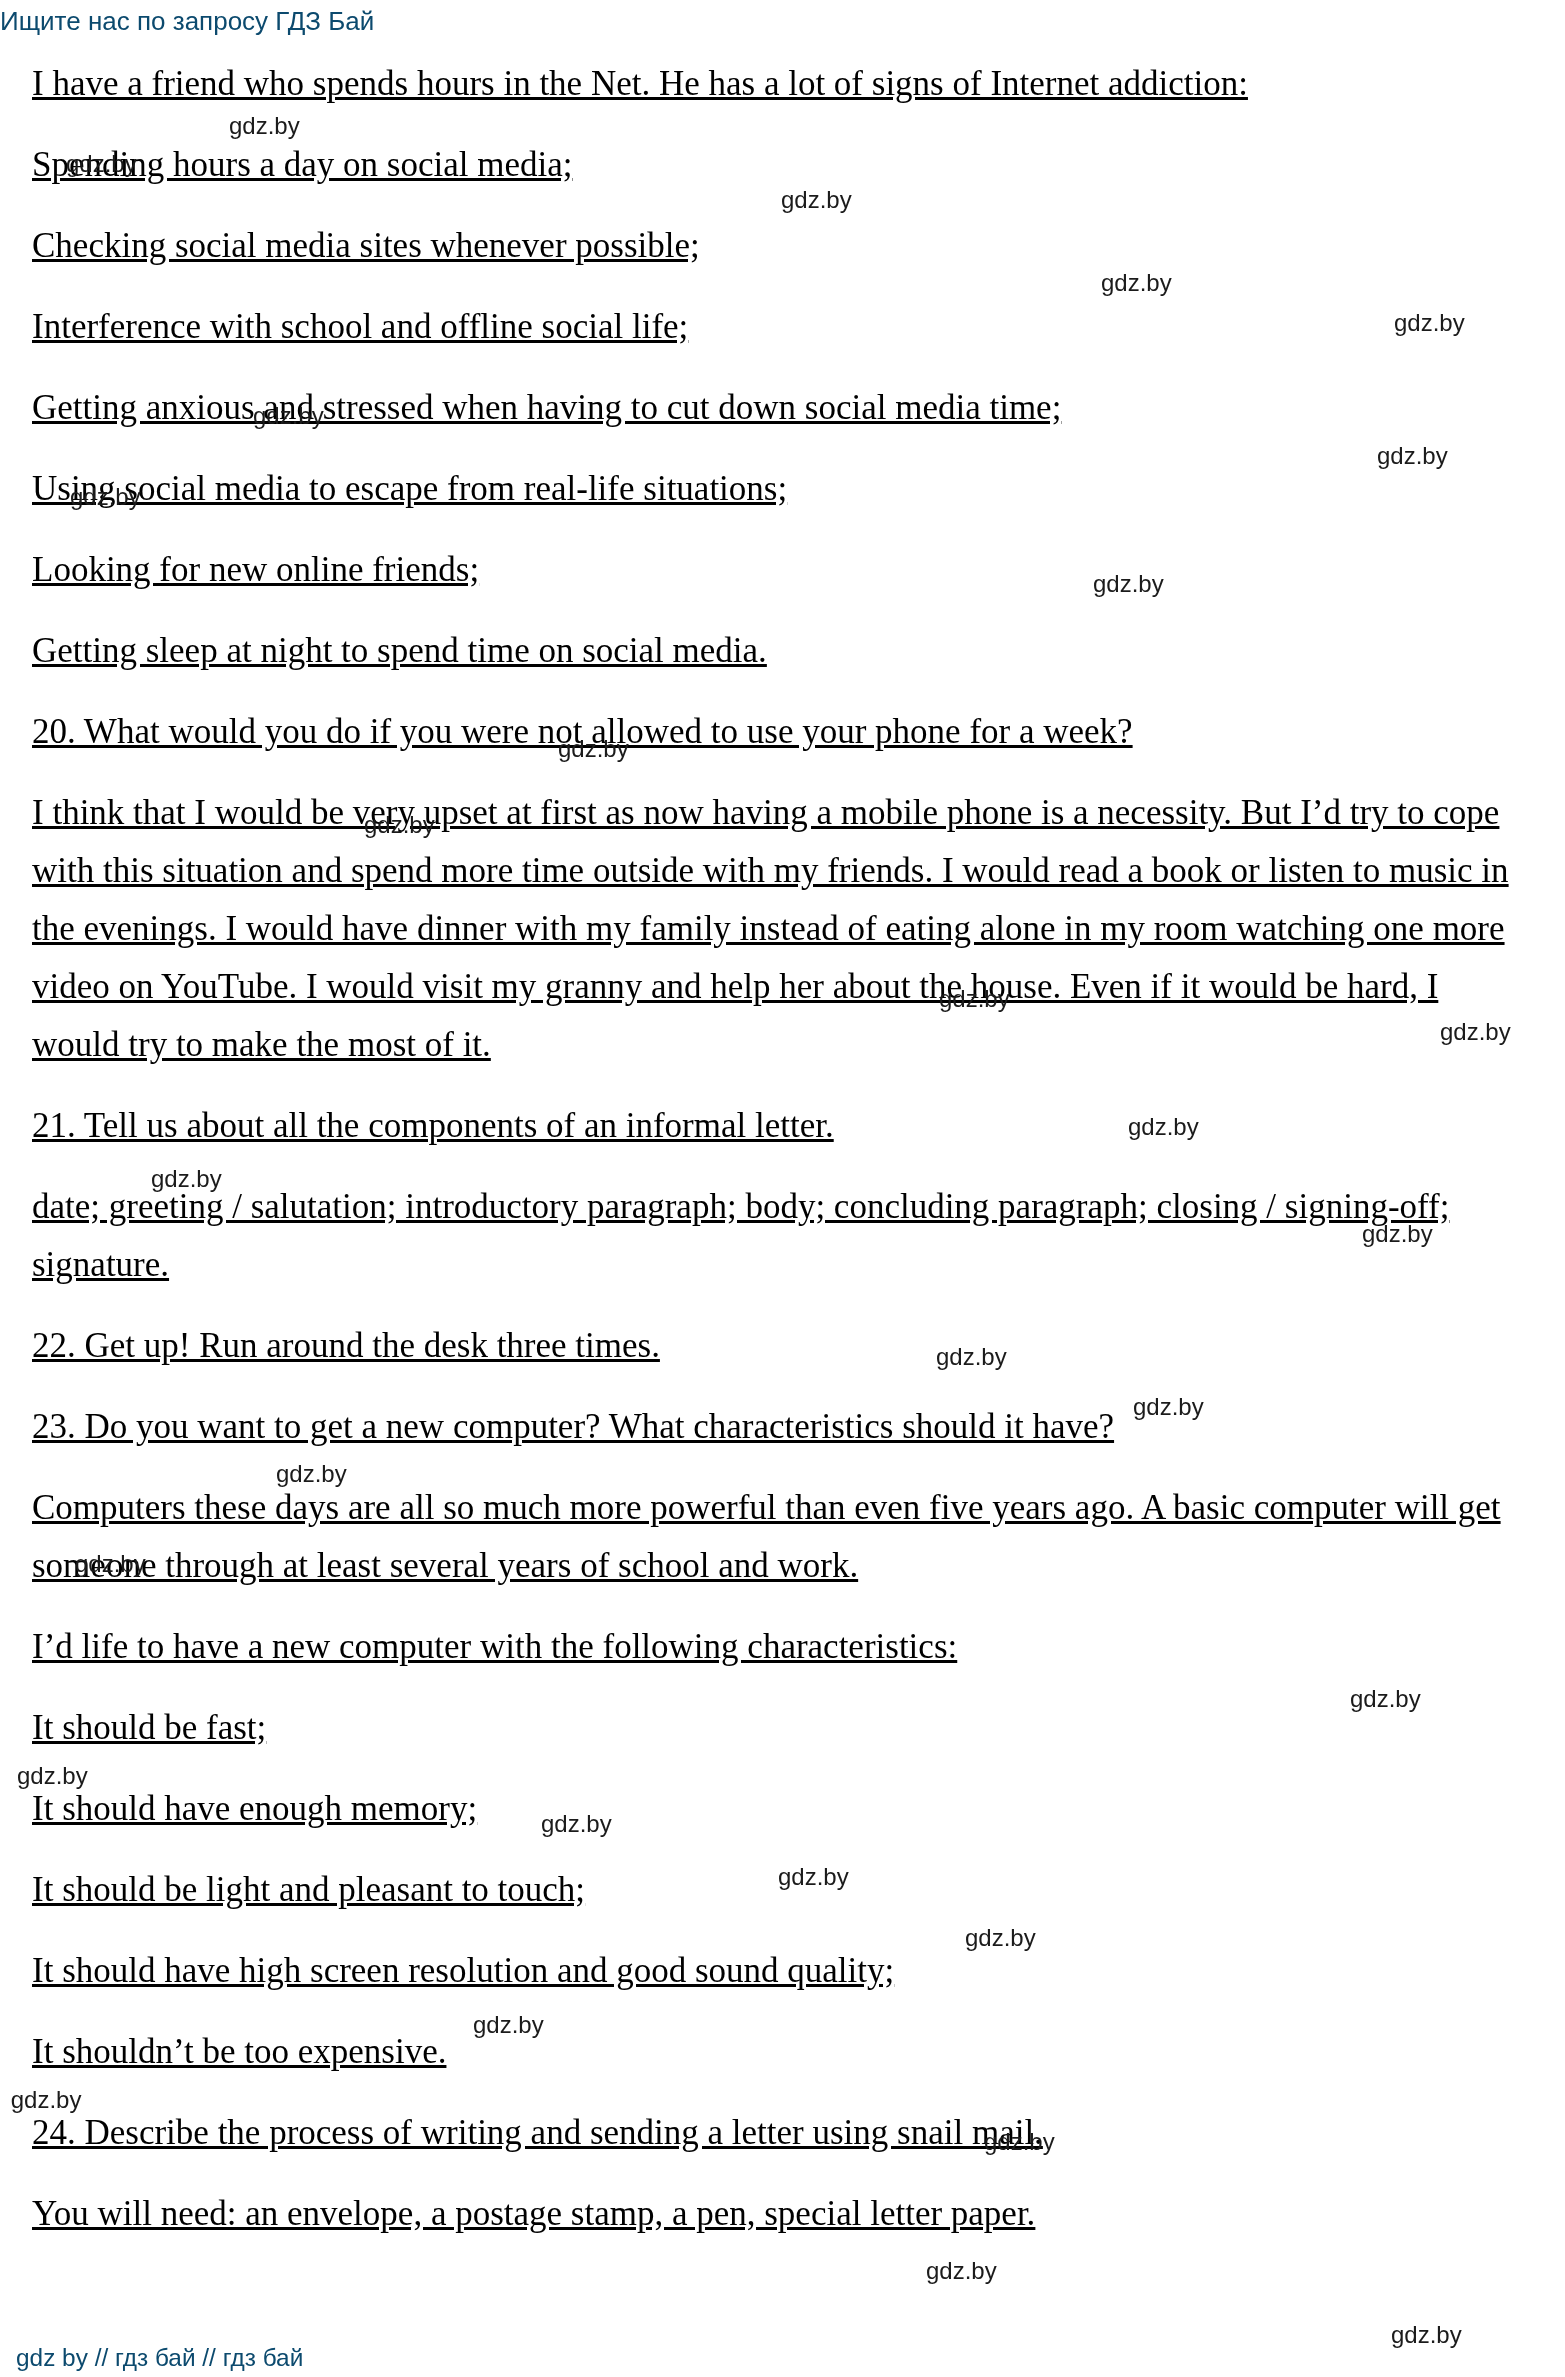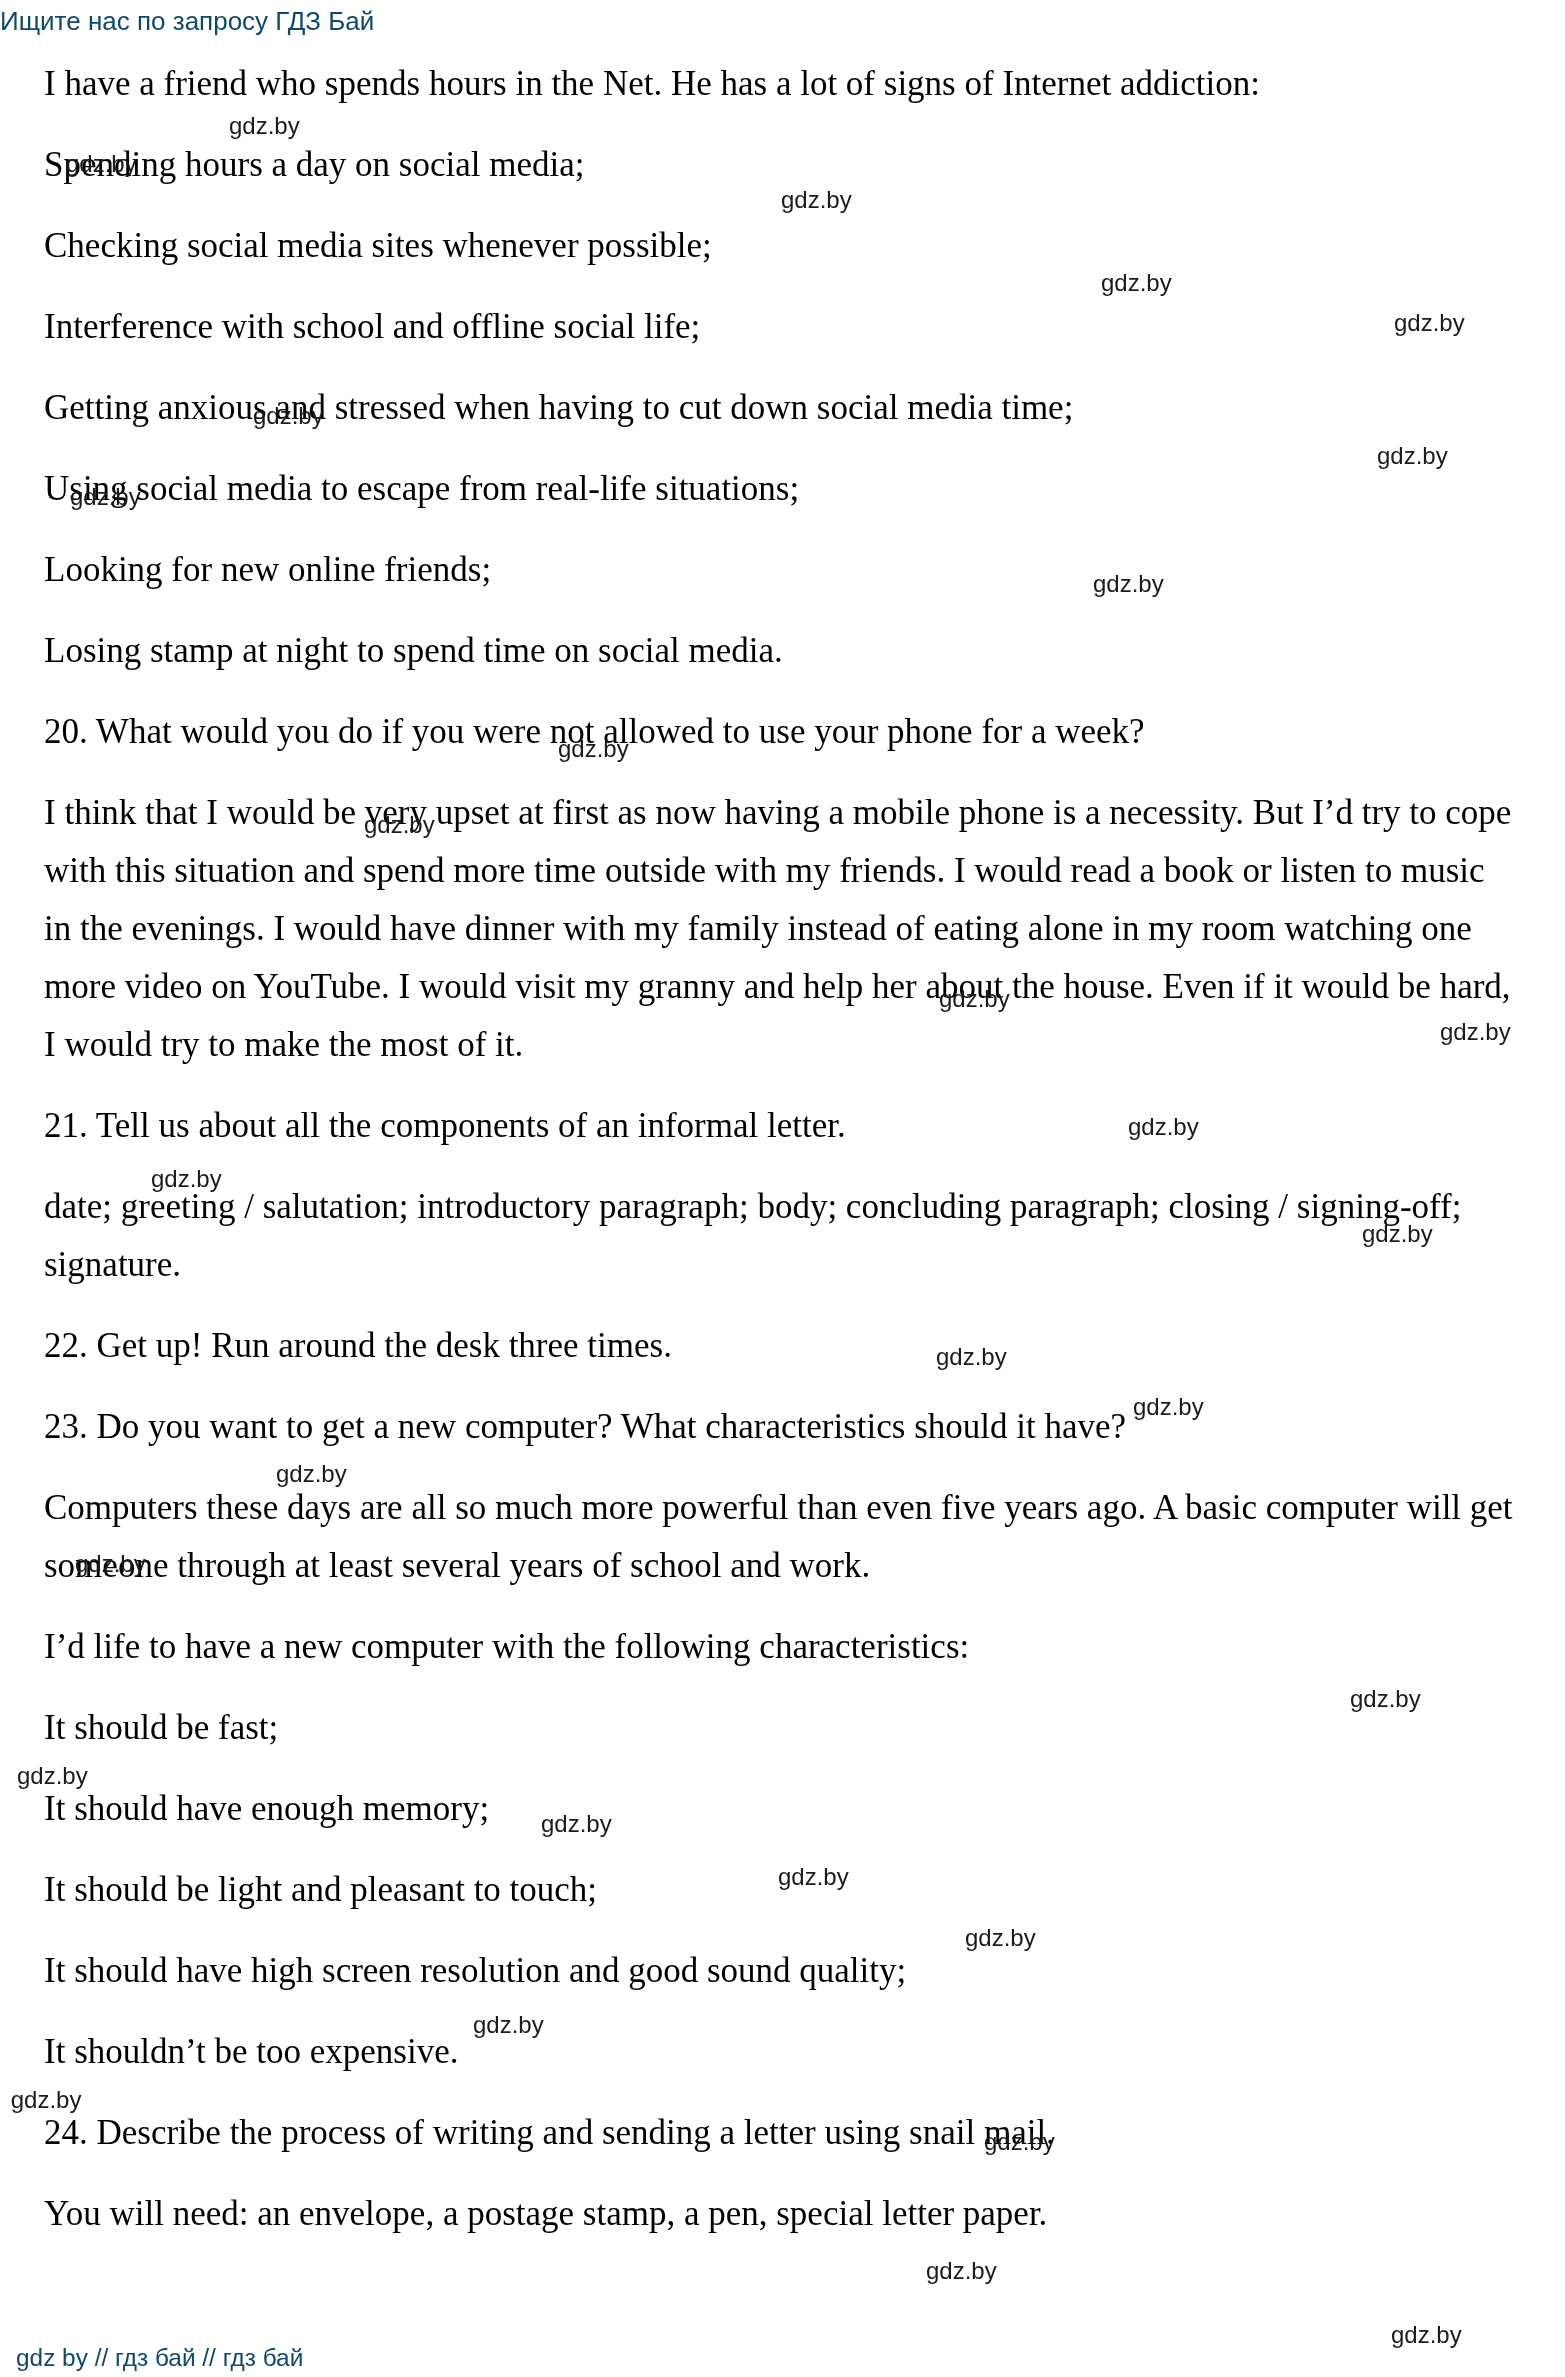--- a/index.html
+++ b/index.html
@@ -30,21 +30,22 @@
     bottom: 6.1px;
     font-size: 24.4px;
     line-height: 27.4px;
   }
   .content {
     padding: 18.3px 46px 0 32px;
     font-size: 35px;
     line-height: 58px;
   }
   .content p {
-    margin: 0 0 23px 12px;
+    margin: 0 0 23px 0;
+    text-decoration: underline;
   }
   .wm-layer {
     position: absolute;
     left: 0; top: 0;
     width: 100%; height: 100%;
     pointer-events: none;
   }
   .wm {
     position: absolute;
     font-family: "Liberation Sans", sans-serif;
@@ -63,21 +64,21 @@
 
   <main class="content">
     <p>I have a friend who spends hours in the Net. He has a lot of signs of Internet addiction:</p>
 
     <p>Spending hours a day on social media;</p>
     <p>Checking social media sites whenever possible;</p>
     <p>Interference with school and offline social life;</p>
     <p>Getting anxious and stressed when having to cut down social media time;</p>
     <p>Using social media to escape from real-life situations;</p>
     <p>Looking for new online friends;</p>
-    <p>Losing stamp at night to spend time on social media.</p>
+    <p>Getting sleep at night to spend time on social media.</p>
 
     <p>20. What would you do if you were not allowed to use your phone for a week?</p>
     <p>I think that I would be very upset at first as now having a mobile phone is a necessity. But I’d try to cope with this situation and spend more time outside with my friends. I would read a book or listen to music in the evenings. I would have dinner with my family instead of eating alone in my room watching one more video on YouTube. I would visit my granny and help her about the house. Even if it would be hard, I would try to make the most of it.</p>
 
     <p>21. Tell us about all the components of an informal letter.</p>
     <p>date; greeting / salutation; introductory paragraph; body; concluding paragraph; closing / signing-off; signature.</p>
 
     <p>22. Get up! Run around the desk three times.</p>
 
     <p>23. Do you want to get a new computer? What characteristics should it have?</p>

